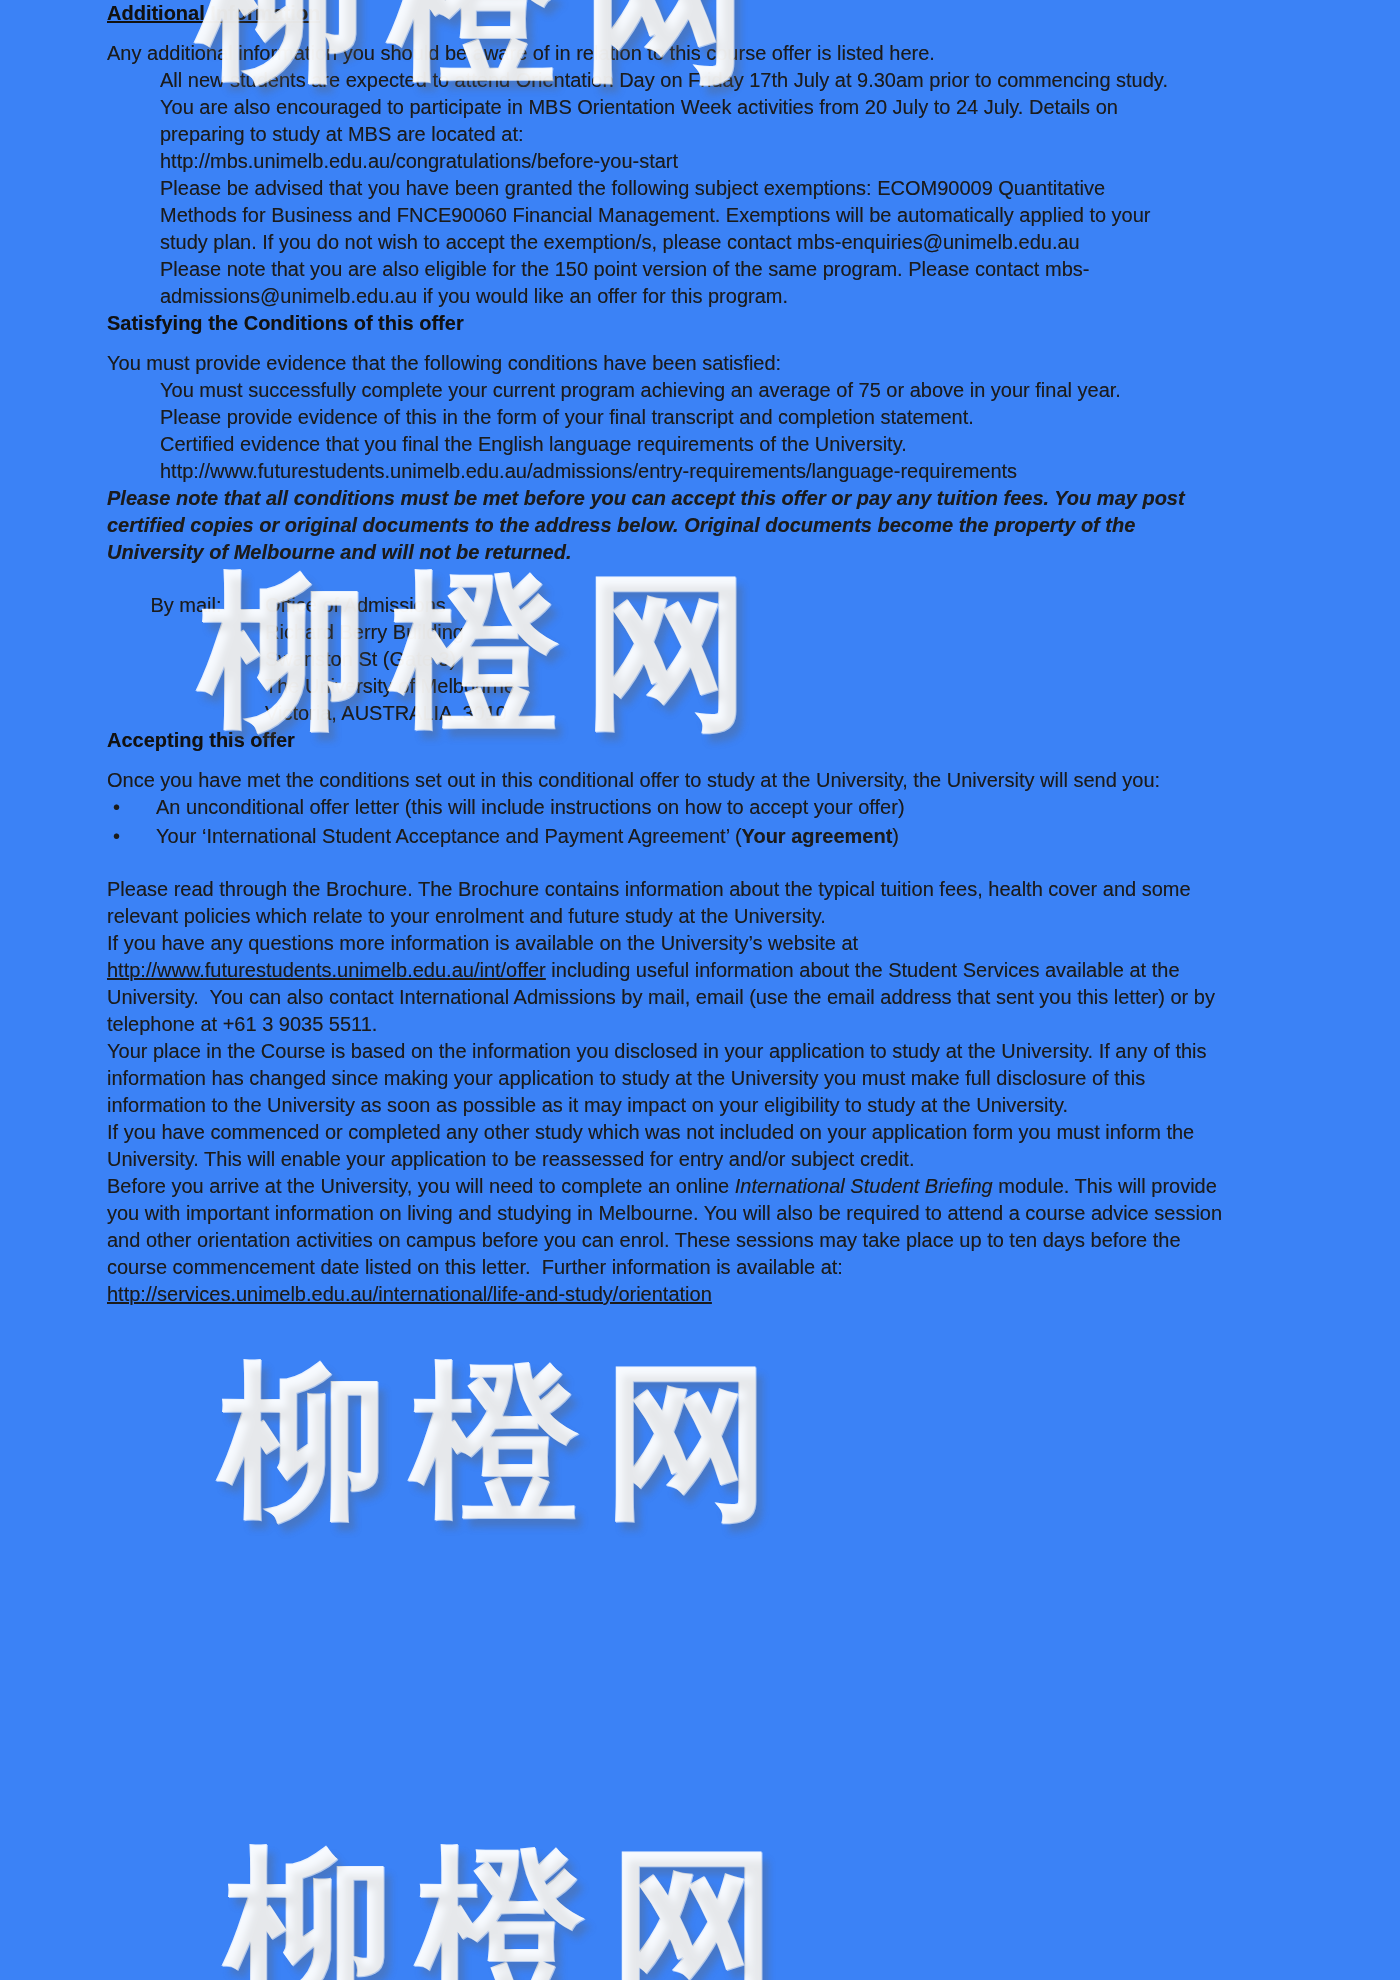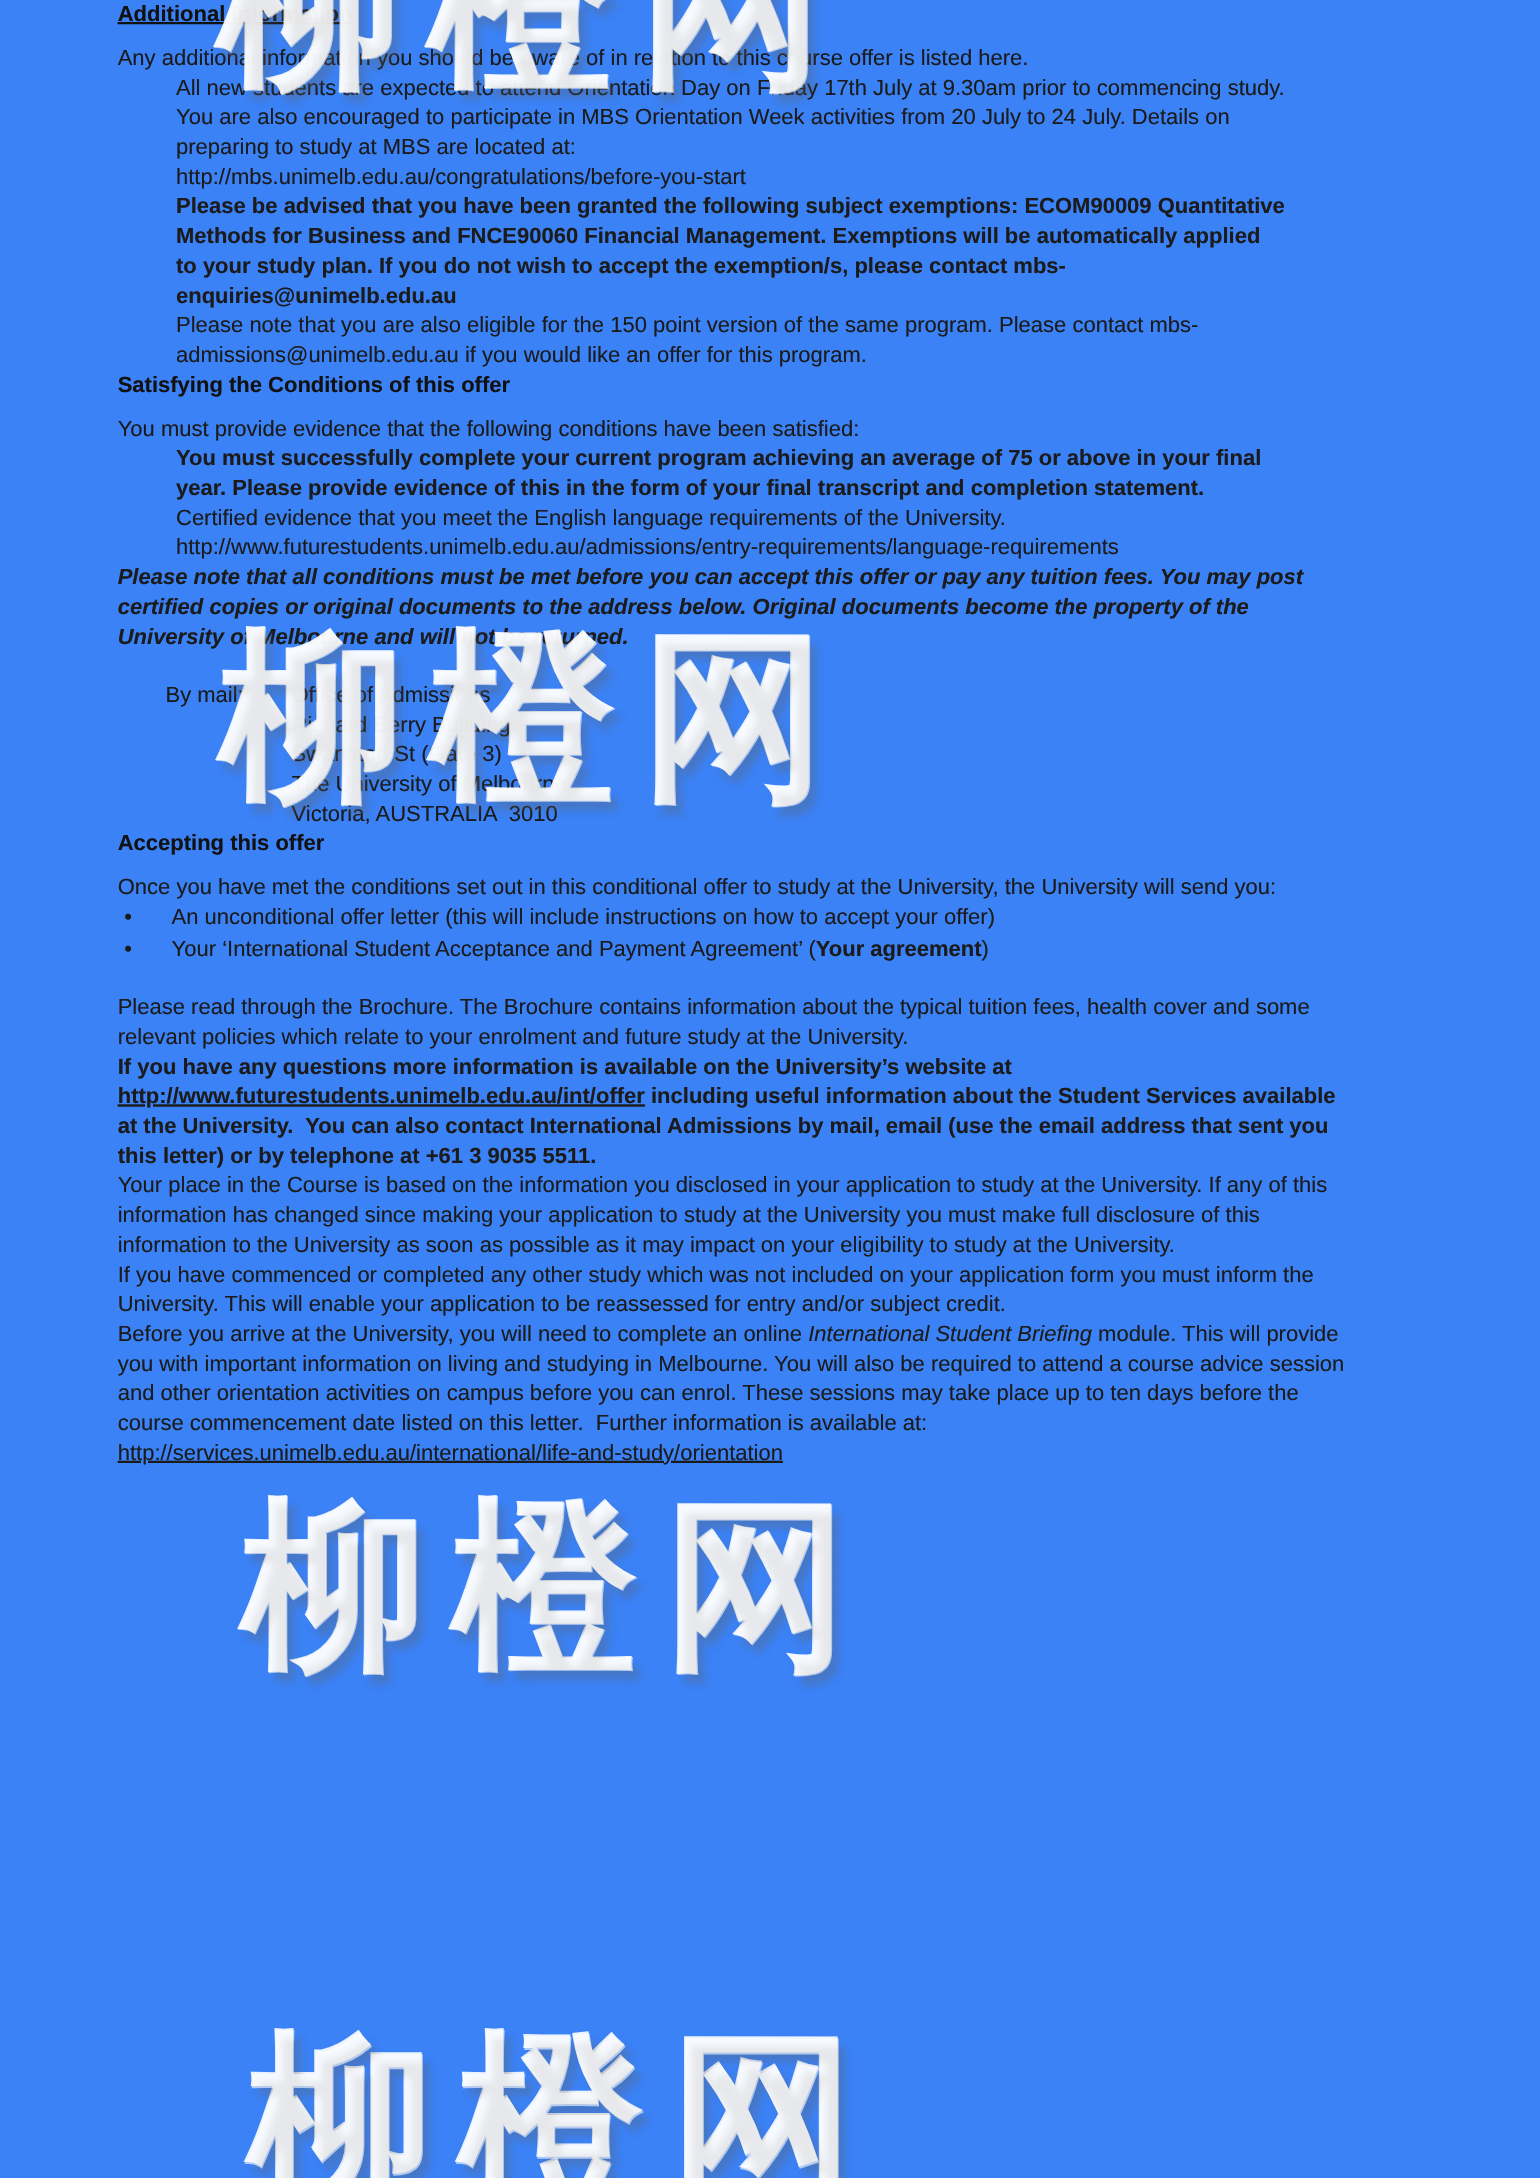--- a/index.html
+++ b/index.html
@@ -39,21 +39,21 @@
   .bullet-marker { flex:0 0 49px; width:49px; padding-left:6px; box-sizing:border-box; }
   .bullet-text { flex:1; }
   .bold-inline { font-weight:700; }
   .italic-inline { font-style:italic; }
   .link-underline { text-decoration:underline; }
 
   
   .mt88 { margin-top:88px; } .mt54 { margin-top:54px; } .mt56 { margin-top:56px; }
   .mt32 { margin-top:32px; }
   .mb25 { margin-bottom:25px; } .mb23 { margin-bottom:23px; } .mb26 { margin-bottom:26px; }
-  .mb18 { margin-bottom:18px; } .mb16 { margin-bottom:16px;font-weight:bold; } .mb15 { margin-bottom:15px; }
+  .mb18 { margin-bottom:18px; } .mb16 { margin-bottom:16px; } .mb15 { margin-bottom:15px; }
   .mb14 { margin-bottom:14px; } .mb13 { margin-bottom:13px;text-decoration:underline; } .mb8 { margin-bottom:8px; }
   .mb4 { margin-bottom:4px; } .mb2 { margin-bottom:2px; }
 </style>
 </head>
 <body>
 
 <div class="page">
 
   <div class="watermark wm1">柳橙网</div>
   <div class="watermark wm2">柳橙网</div>
@@ -71,21 +71,21 @@
       <p class="mb16">Please be advised that you have been granted the following subject exemptions: ECOM90009 Quantitative Methods for Business and FNCE90060 Financial Management. Exemptions will be automatically applied to your study plan. If you do not wish to accept the exemption/s, please contact mbs-enquiries@unimelb.edu.au</p>
       <p>Please note that you are also eligible for the 150 point version of the same program. Please contact mbs-admissions@unimelb.edu.au if you would like an offer for this program.</p>
     </div>
 
     <h2 class="mt54 mb15">Satisfying the Conditions of this offer</h2>
 
     <p class="mb14">You must provide evidence that the following conditions have been satisfied:</p>
 
     <div class="indent">
       <p class="mb16">You must successfully complete your current program achieving an average of 75 or above in your final year. Please provide evidence of this in the form of your final transcript and completion statement.</p>
-      <p><span>Certified evidence that you meet the English language requirements of the University.</span><br><span>http://www.futurestudents.unimelb.edu.au/admissions/entry-requirements/language-requirements</span></p>
+      <p><span>Certified evidence that you final the English language requirements of the University.</span><br><span>http://www.futurestudents.unimelb.edu.au/admissions/entry-requirements/language-requirements</span></p>
     </div>
 
     <p class="notice mt56 mb26">Please note that all conditions must be met before you can accept this offer or pay any tuition fees. You may post certified copies or original documents to the address below. Original documents become the property of the University of Melbourne and will not be returned.</p>
 
     <div class="mail">
       <span class="mail-label">By mail:</span>
       <span>
           <span class="addr-line">Office of Admissions</span>
           <span class="addr-line">Richard Berry Building</span>
           <span class="addr-line">Swanston St (Gate 3)</span>

